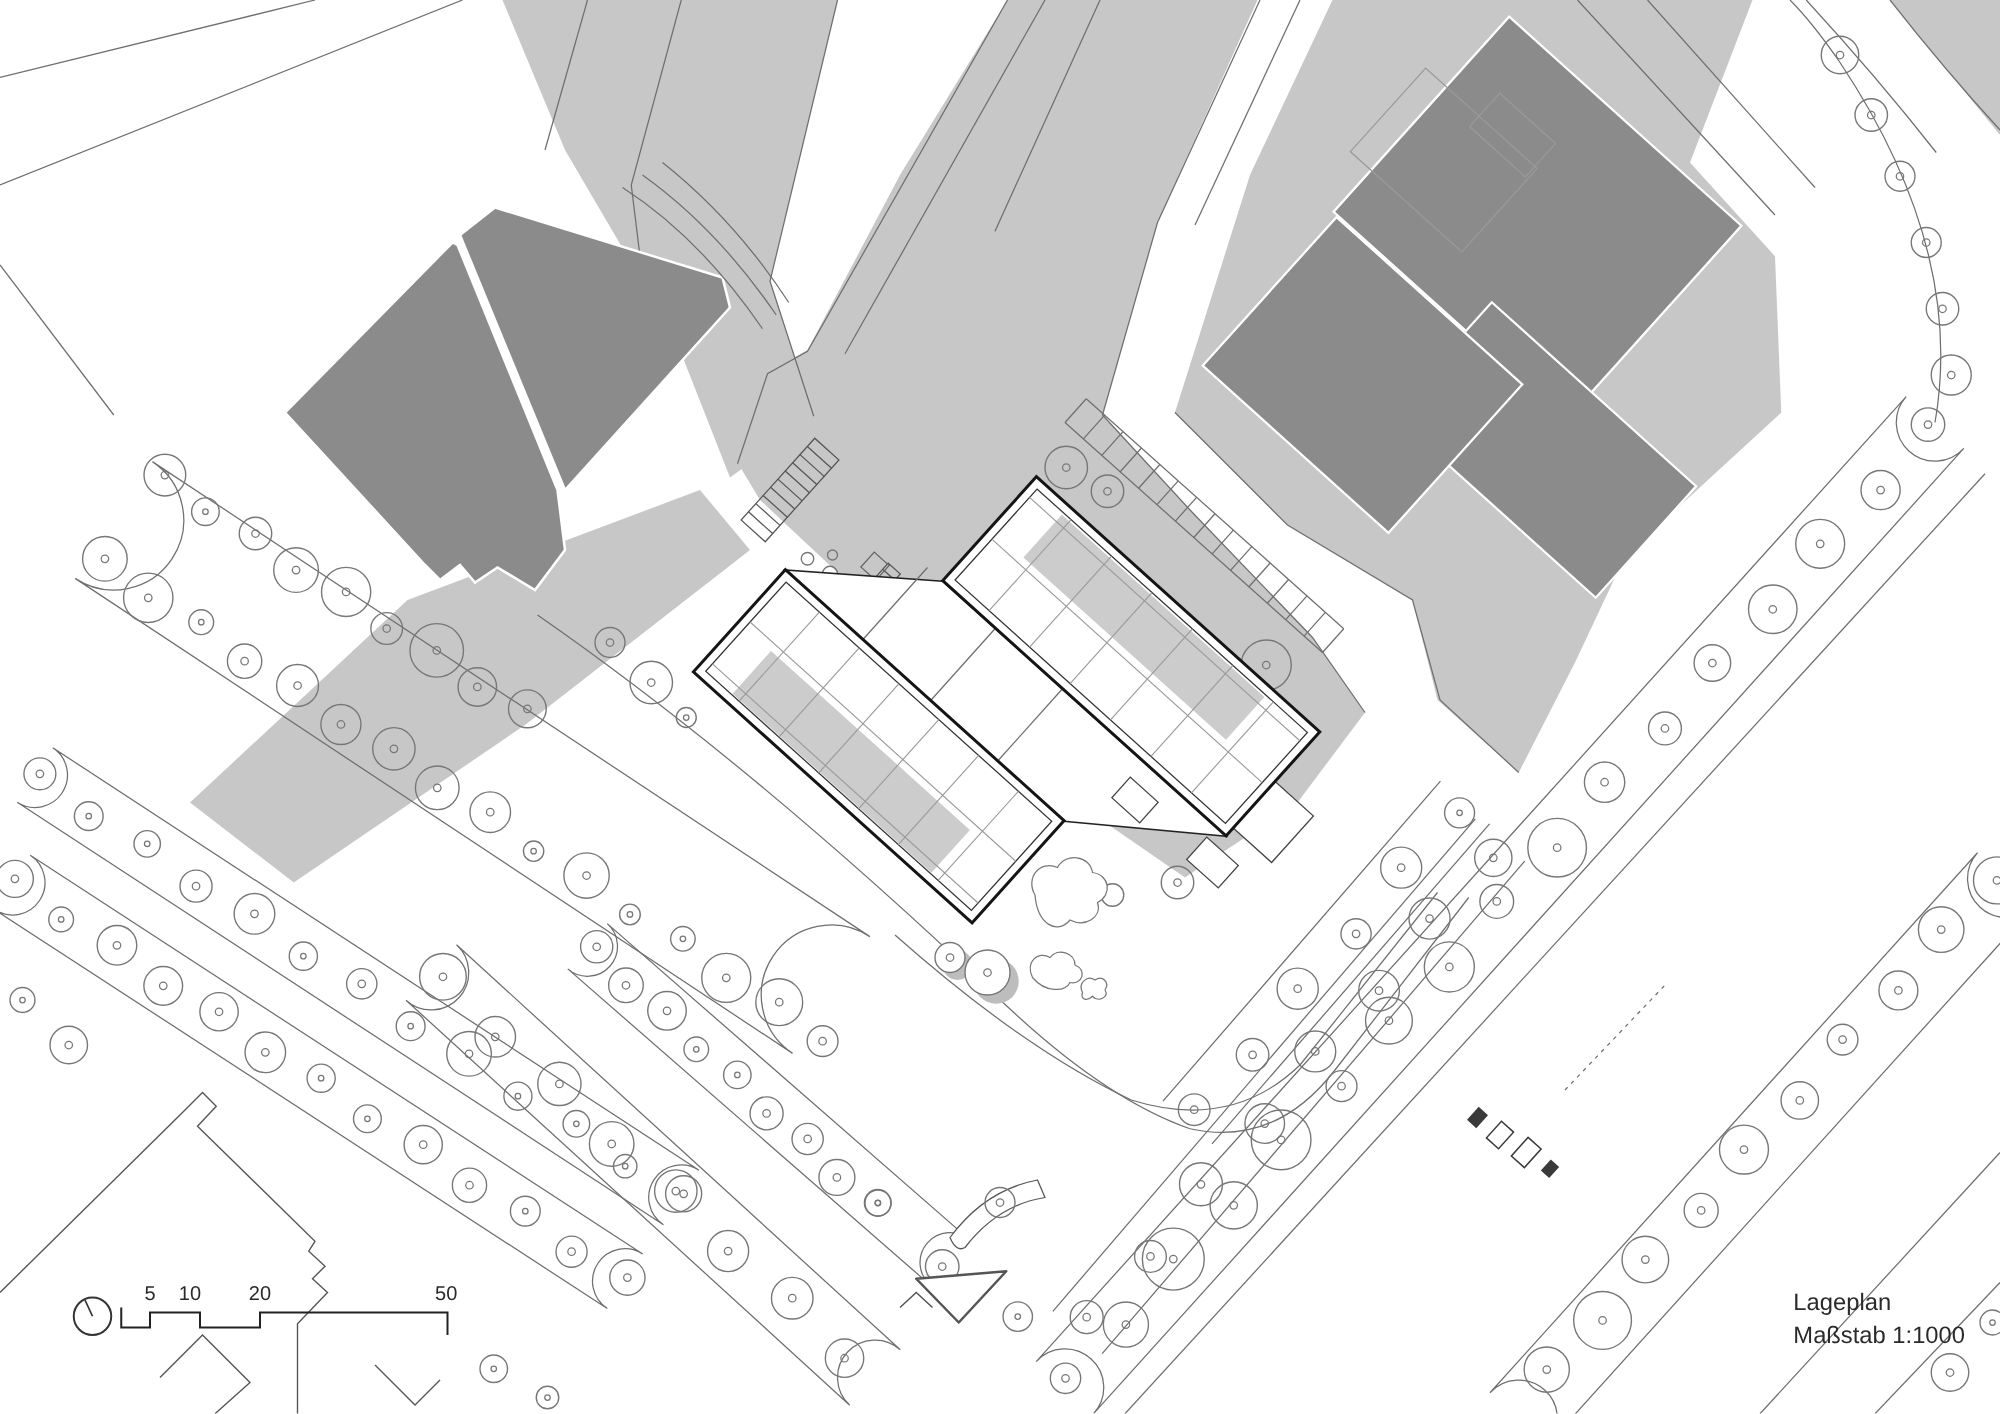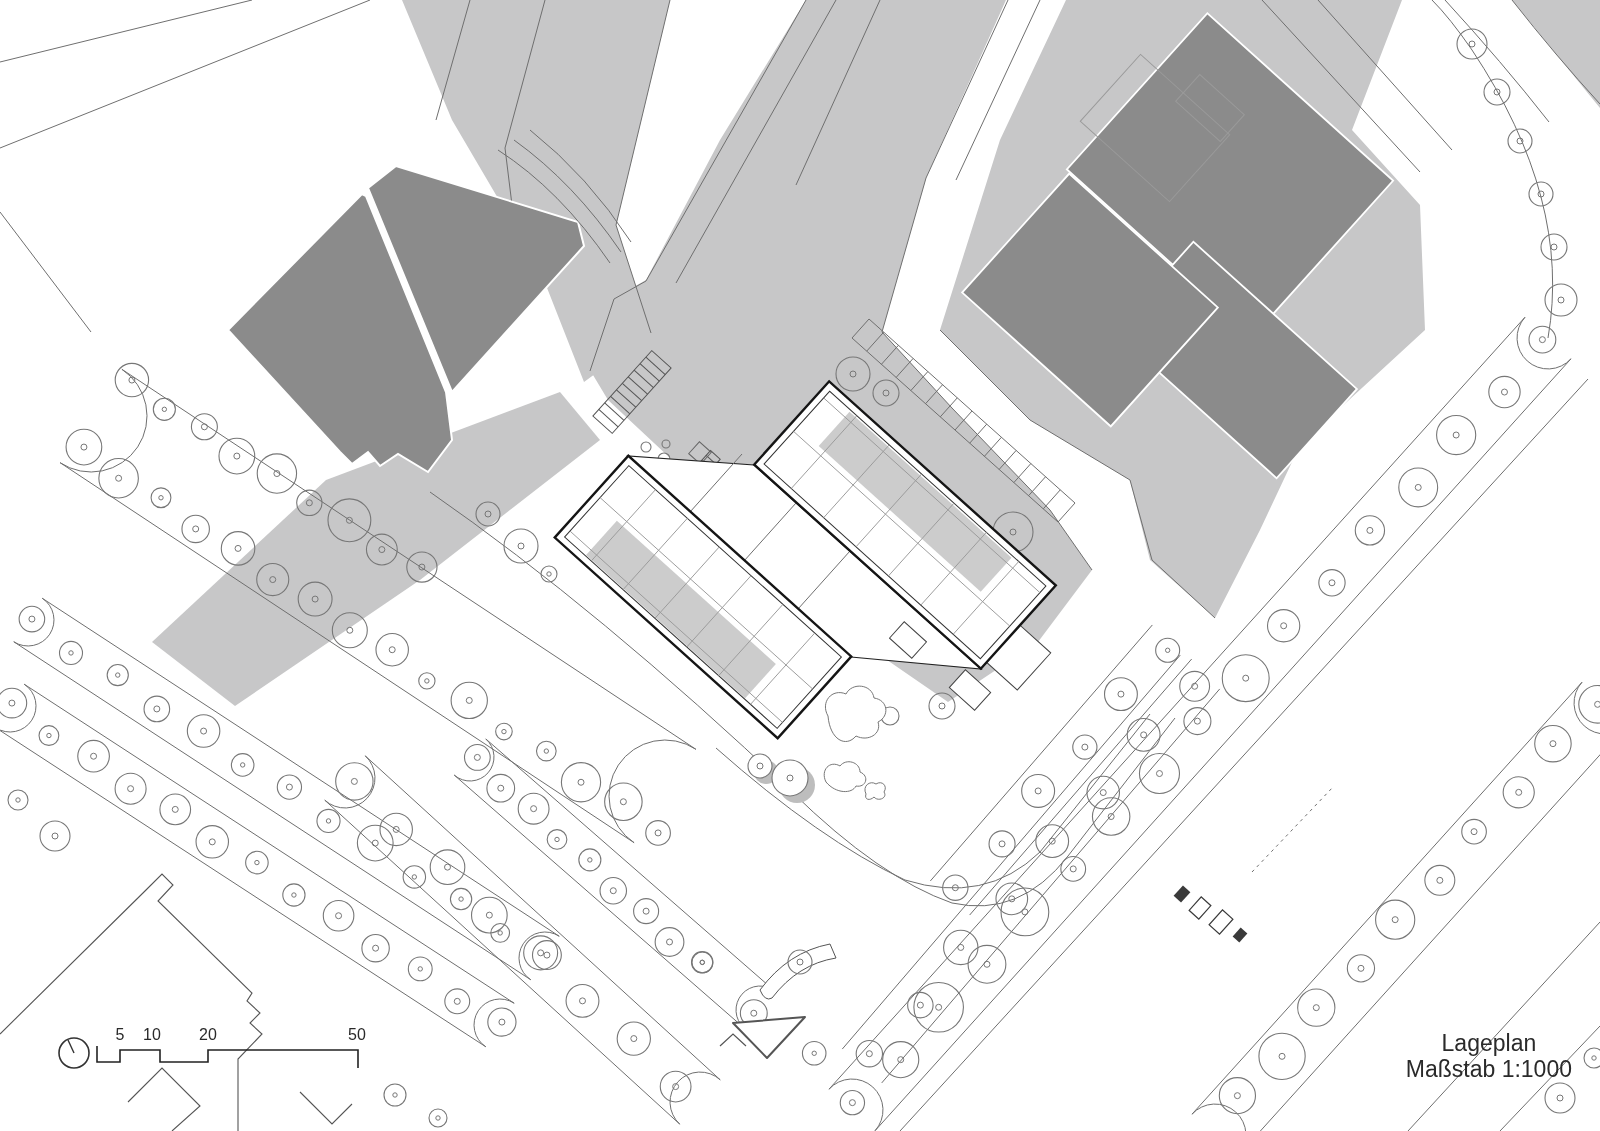--- a/index.html
+++ b/index.html
@@ -1,19 +1,19 @@
 <!DOCTYPE html>
 <html><head>
 <meta charset="utf-8">
 <style>
   html,body{margin:0;padding:0;background:#fff;width:1600px;height:1131px;overflow:hidden;}
   #stage{position:relative;width:1600px;height:1131px;background:#fff;font-family:"Liberation Sans",sans-serif;}
   #plan-svg{position:absolute;left:0;top:0;}
-  #title-block{position:absolute;right:28px;top:1030px;text-align:center;color:#2a2a2a;
-    font-size:23px;line-height:26px;font-family:"Liberation Sans",sans-serif;}
+  #title-block{position:absolute;right:28px;top:1030px;text-align:left;color:#2a2a2a;
+    font-size:19px;line-height:26px;font-family:"Liberation Sans",sans-serif;}
 </style>
 </head>
 <body>
 <div id="stage">
   <svg id="plan-svg" width="1600" height="1131" viewBox="0 0 1600 1131">
       <polygon points="402 0 670 0 616 225 651 333 584 382 540 270 452 120" fill="#c7c7c8" stroke="none" stroke-width="1" stroke-linejoin="miter"></polygon>
       <polygon points="806 0 1006 0 926 178 882 332 952 408 1050 510 1092 570 1038 642 948 702 858 640 700 486 608 400 590 370 614 298 646 280 720 140" fill="#c7c7c8" stroke="none" stroke-width="1" stroke-linejoin="miter"></polygon>
       <polygon points="1066 0 1402 0 1352 130 1420 205 1425 330 1300 445 1260 530 1215 618 1150 560 1130 480 1030 420 940 330 1000 140" fill="#c7c7c8" stroke="none" stroke-width="1" stroke-linejoin="miter"></polygon>
       <polygon points="1512 0 1600 0 1600 108" fill="#c7c7c8" stroke="none" stroke-width="1" stroke-linejoin="miter"></polygon>
       <polygon points="152 642 326 480 560 392 600 440 420 580 235 706" fill="#c7c7c8" stroke="none" stroke-width="1" stroke-linejoin="miter"></polygon>

